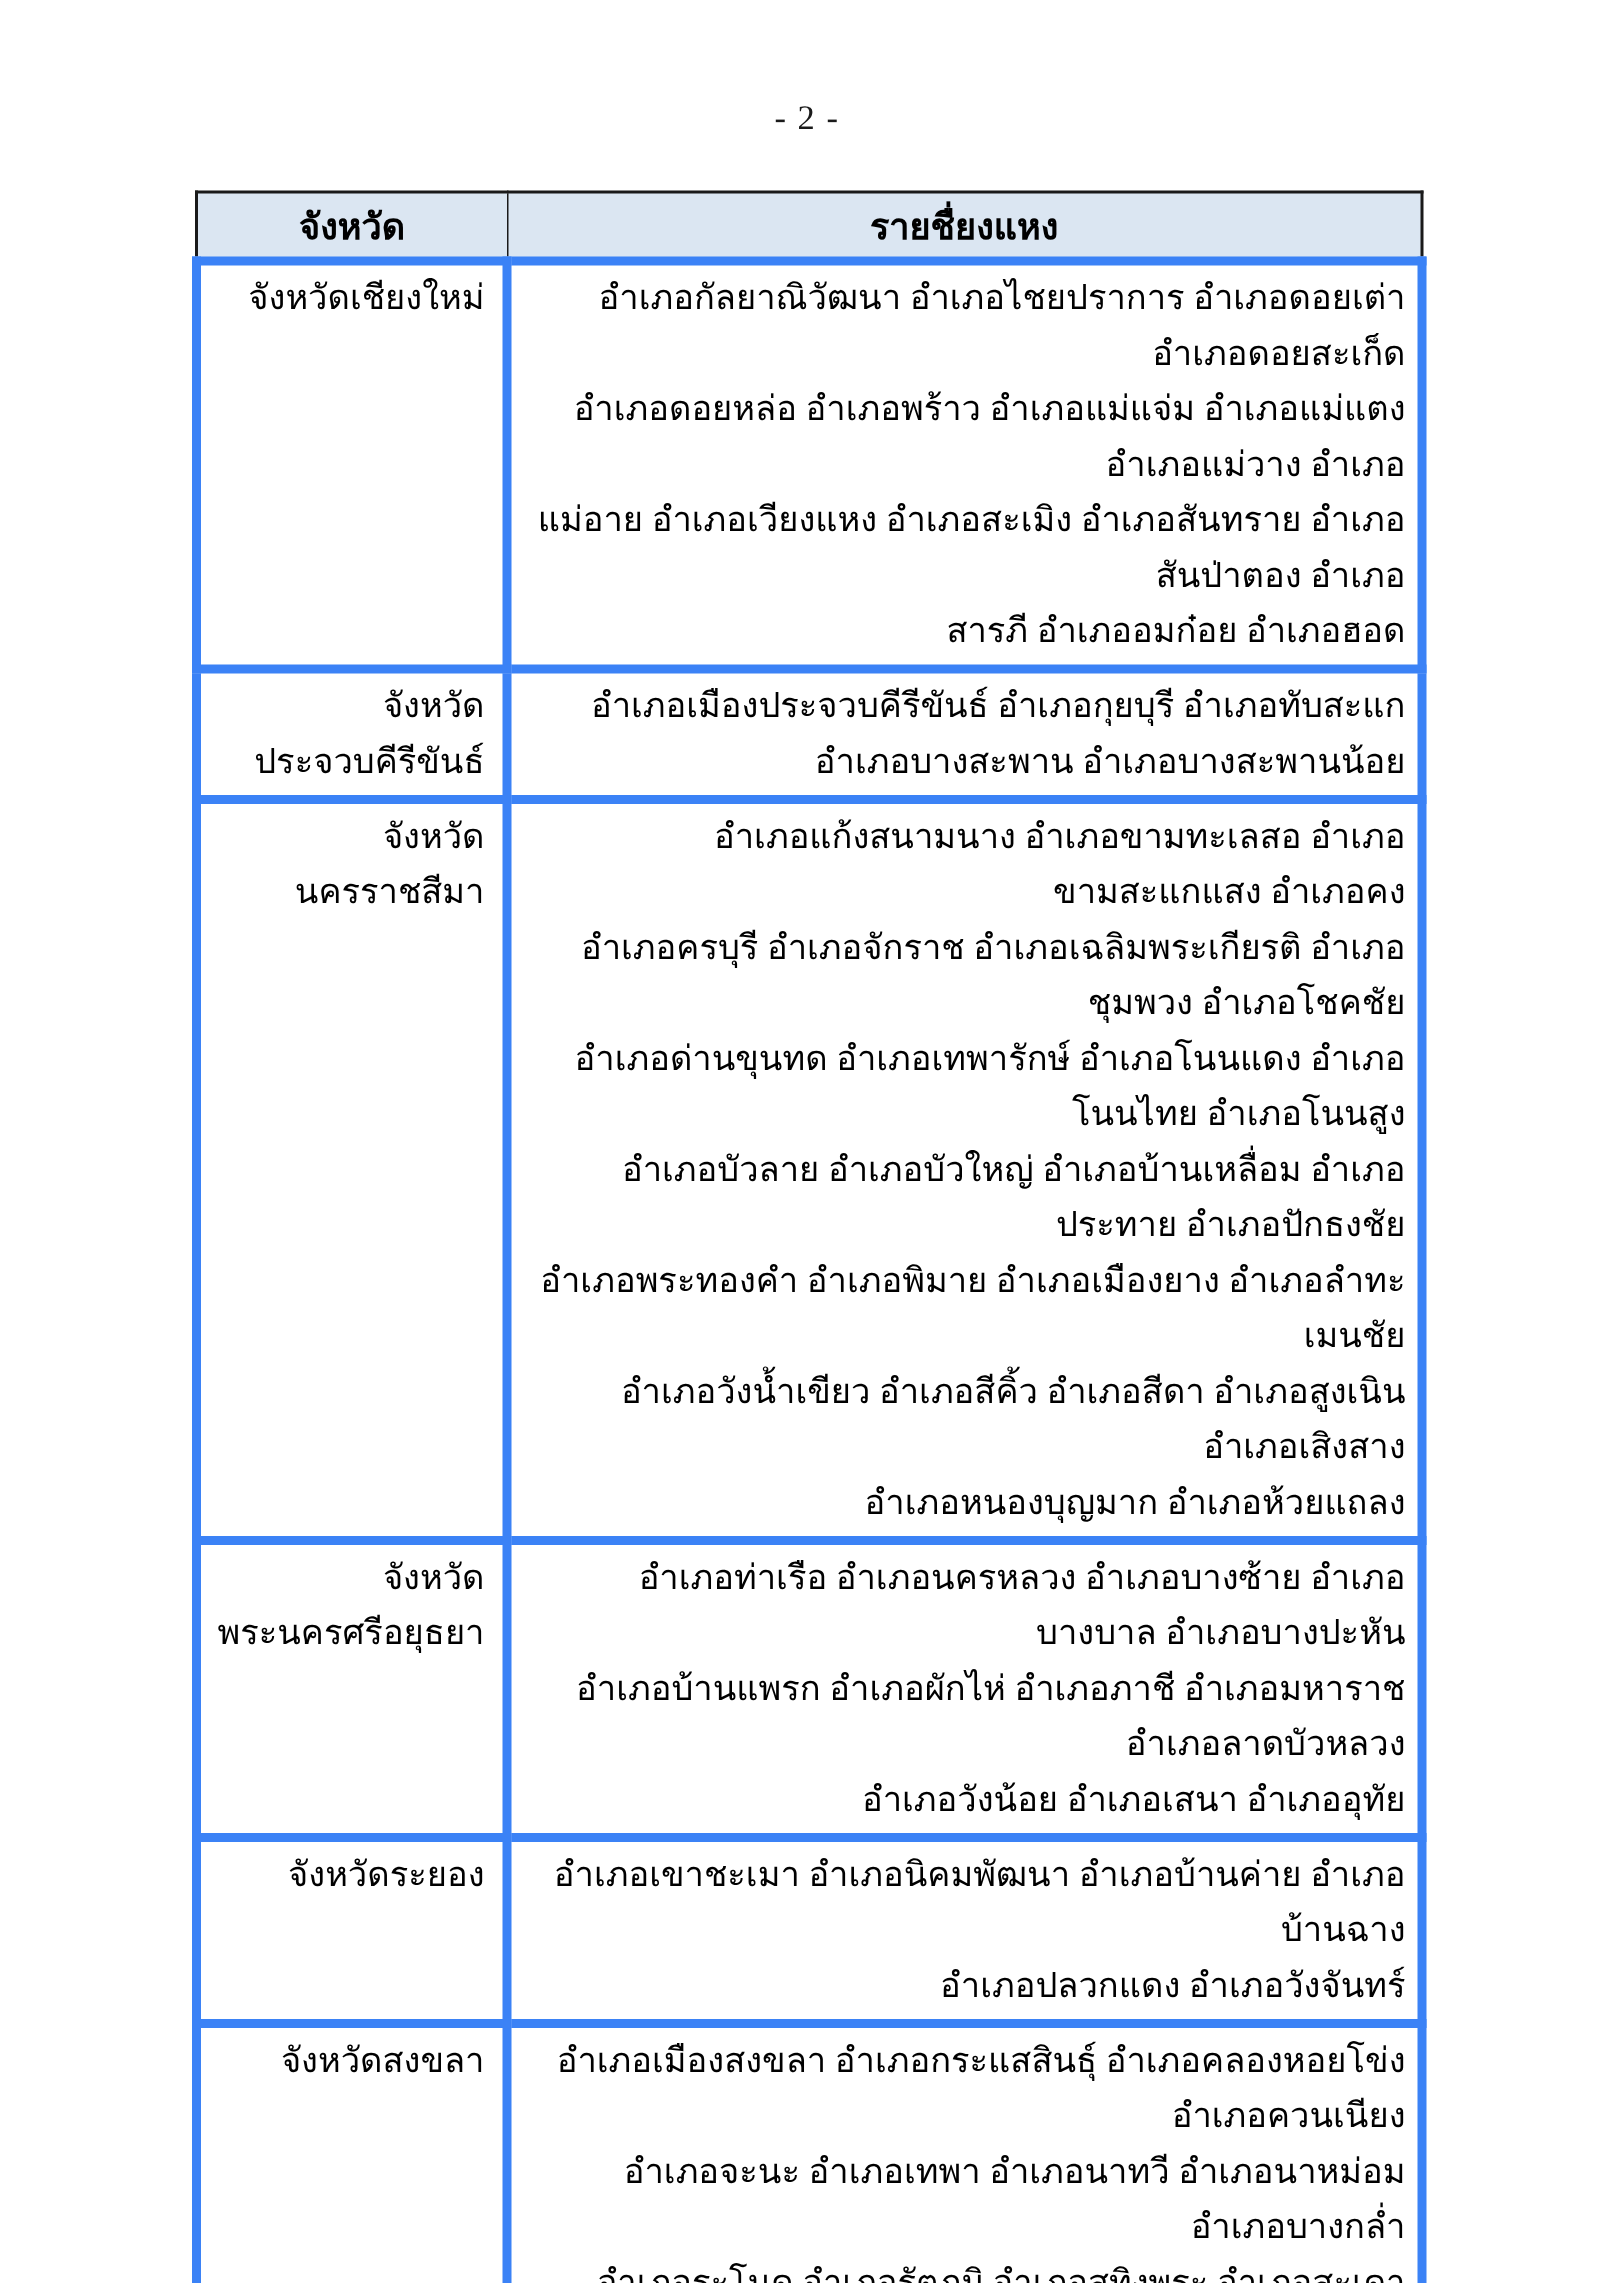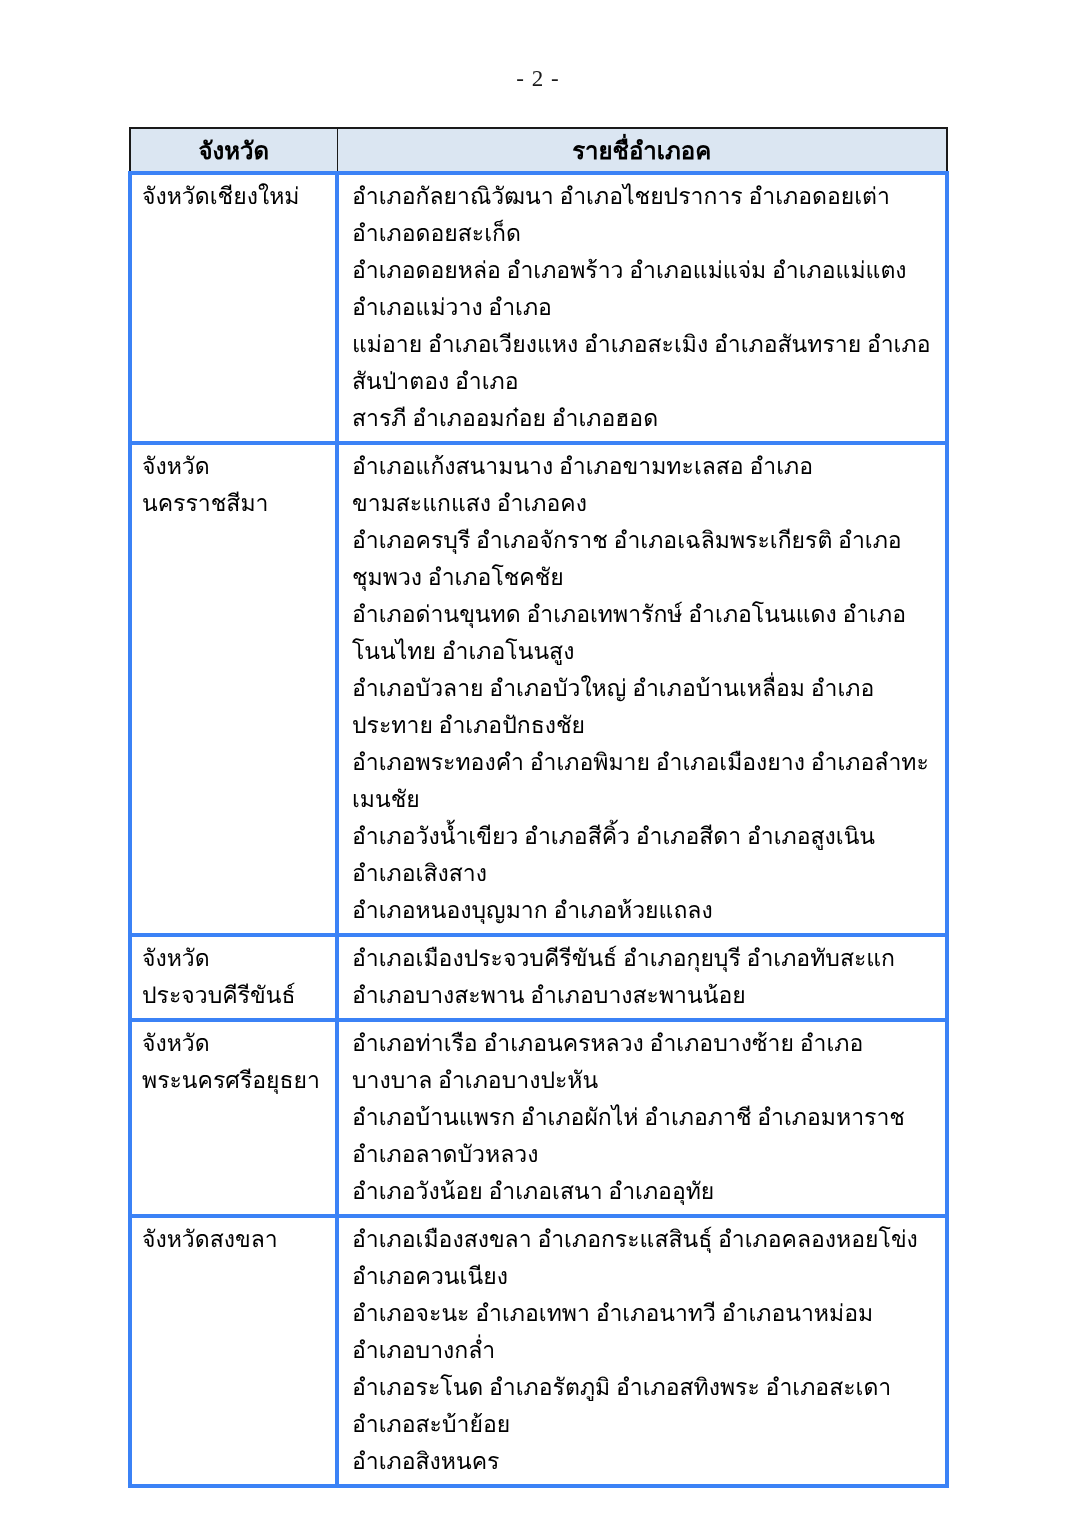--- a/index.html
+++ b/index.html
@@ -40,78 +40,84 @@
     border: 1px solid #1a1a1a;
     background: #dbe6f2;
     font-size: 24px;
     font-weight: bold;
     height: 40px;
     text-align: center;
     vertical-align: middle;
     padding: 1px 4px;
   }
   table.districts-table td {
-    border: 4px solid #3b82f6;
+    border: 6px solid #3b82f6;
     font-size: 23px;
     line-height: 37px;
     vertical-align: top;
     white-space: pre-line;
     padding: 3px 12px 4px 10px;
+    text-align: right;
   }
   table.districts-table td.districts-cell {
     padding-left: 13px;
     padding-right: 8px;
     margin-left: 24px;
   }
 </style>
 </head>
 <body>
 
 <div class="page-number">- 2 -</div>
 
 <table class="districts-table">
   <colgroup>
     <col class="col-province">
     <col class="col-districts">
   </colgroup>
   <thead>
     <tr>
       <th>จังหวัด</th>
-      <th>รายชื่อำเภอค</th>
+      <th>รายชื่ยงแหง</th>
     </tr>
   </thead>
   <tbody id="table-body">
       <tr>
         <td class="province-cell">จังหวัดเชียงใหม่</td>
         <td class="districts-cell">อำเภอกัลยาณิวัฒนา อำเภอไชยปราการ อำเภอดอยเต่า อำเภอดอยสะเก็ด
 อำเภอดอยหล่อ อำเภอพร้าว อำเภอแม่แจ่ม อำเภอแม่แตง อำเภอแม่วาง อำเภอ
 แม่อาย อำเภอเวียงแหง อำเภอสะเมิง อำเภอสันทราย อำเภอสันป่าตอง อำเภอ
 สารภี อำเภออมก๋อย อำเภอฮอด</td>
+      </tr>
+      <tr>
+        <td class="province-cell">จังหวัดประจวบคีรีขันธ์</td>
+        <td class="districts-cell">อำเภอเมืองประจวบคีรีขันธ์ อำเภอกุยบุรี อำเภอทับสะแก
+อำเภอบางสะพาน อำเภอบางสะพานน้อย</td>
       </tr>
       <tr>
         <td class="province-cell">จังหวัดนครราชสีมา</td>
         <td class="districts-cell">อำเภอแก้งสนามนาง อำเภอขามทะเลสอ อำเภอขามสะแกแสง อำเภอคง
 อำเภอครบุรี อำเภอจักราช อำเภอเฉลิมพระเกียรติ อำเภอชุมพวง อำเภอโชคชัย
 อำเภอด่านขุนทด อำเภอเทพารักษ์ อำเภอโนนแดง อำเภอโนนไทย อำเภอโนนสูง
 อำเภอบัวลาย อำเภอบัวใหญ่ อำเภอบ้านเหลื่อม อำเภอประทาย อำเภอปักธงชัย
 อำเภอพระทองคำ อำเภอพิมาย อำเภอเมืองยาง อำเภอลำทะเมนชัย
 อำเภอวังน้ำเขียว อำเภอสีคิ้ว อำเภอสีดา อำเภอสูงเนิน อำเภอเสิงสาง
 อำเภอหนองบุญมาก อำเภอห้วยแถลง</td>
       </tr>
       <tr>
-        <td class="province-cell">จังหวัดประจวบคีรีขันธ์</td>
-        <td class="districts-cell">อำเภอเมืองประจวบคีรีขันธ์ อำเภอกุยบุรี อำเภอทับสะแก
-อำเภอบางสะพาน อำเภอบางสะพานน้อย</td>
-      </tr>
-      <tr>
         <td class="province-cell">จังหวัด
 พระนครศรีอยุธยา</td>
         <td class="districts-cell">อำเภอท่าเรือ อำเภอนครหลวง อำเภอบางซ้าย อำเภอบางบาล อำเภอบางปะหัน
 อำเภอบ้านแพรก อำเภอผักไห่ อำเภอภาชี อำเภอมหาราช อำเภอลาดบัวหลวง
 อำเภอวังน้อย อำเภอเสนา อำเภออุทัย</td>
+      </tr>
+      <tr>
+        <td class="province-cell">จังหวัดระยอง</td>
+        <td class="districts-cell">อำเภอเขาชะเมา อำเภอนิคมพัฒนา อำเภอบ้านค่าย อำเภอบ้านฉาง
+อำเภอปลวกแดง อำเภอวังจันทร์</td>
       </tr>
       <tr>
         <td class="province-cell">จังหวัดสงขลา</td>
         <td class="districts-cell">อำเภอเมืองสงขลา อำเภอกระแสสินธุ์ อำเภอคลองหอยโข่ง อำเภอควนเนียง
 อำเภอจะนะ อำเภอเทพา อำเภอนาทวี อำเภอนาหม่อม อำเภอบางกล่ำ
 อำเภอระโนด อำเภอรัตภูมิ อำเภอสทิงพระ อำเภอสะเดา อำเภอสะบ้าย้อย
 อำเภอสิงหนคร</td>
       </tr>
     </tbody>
 </table>

